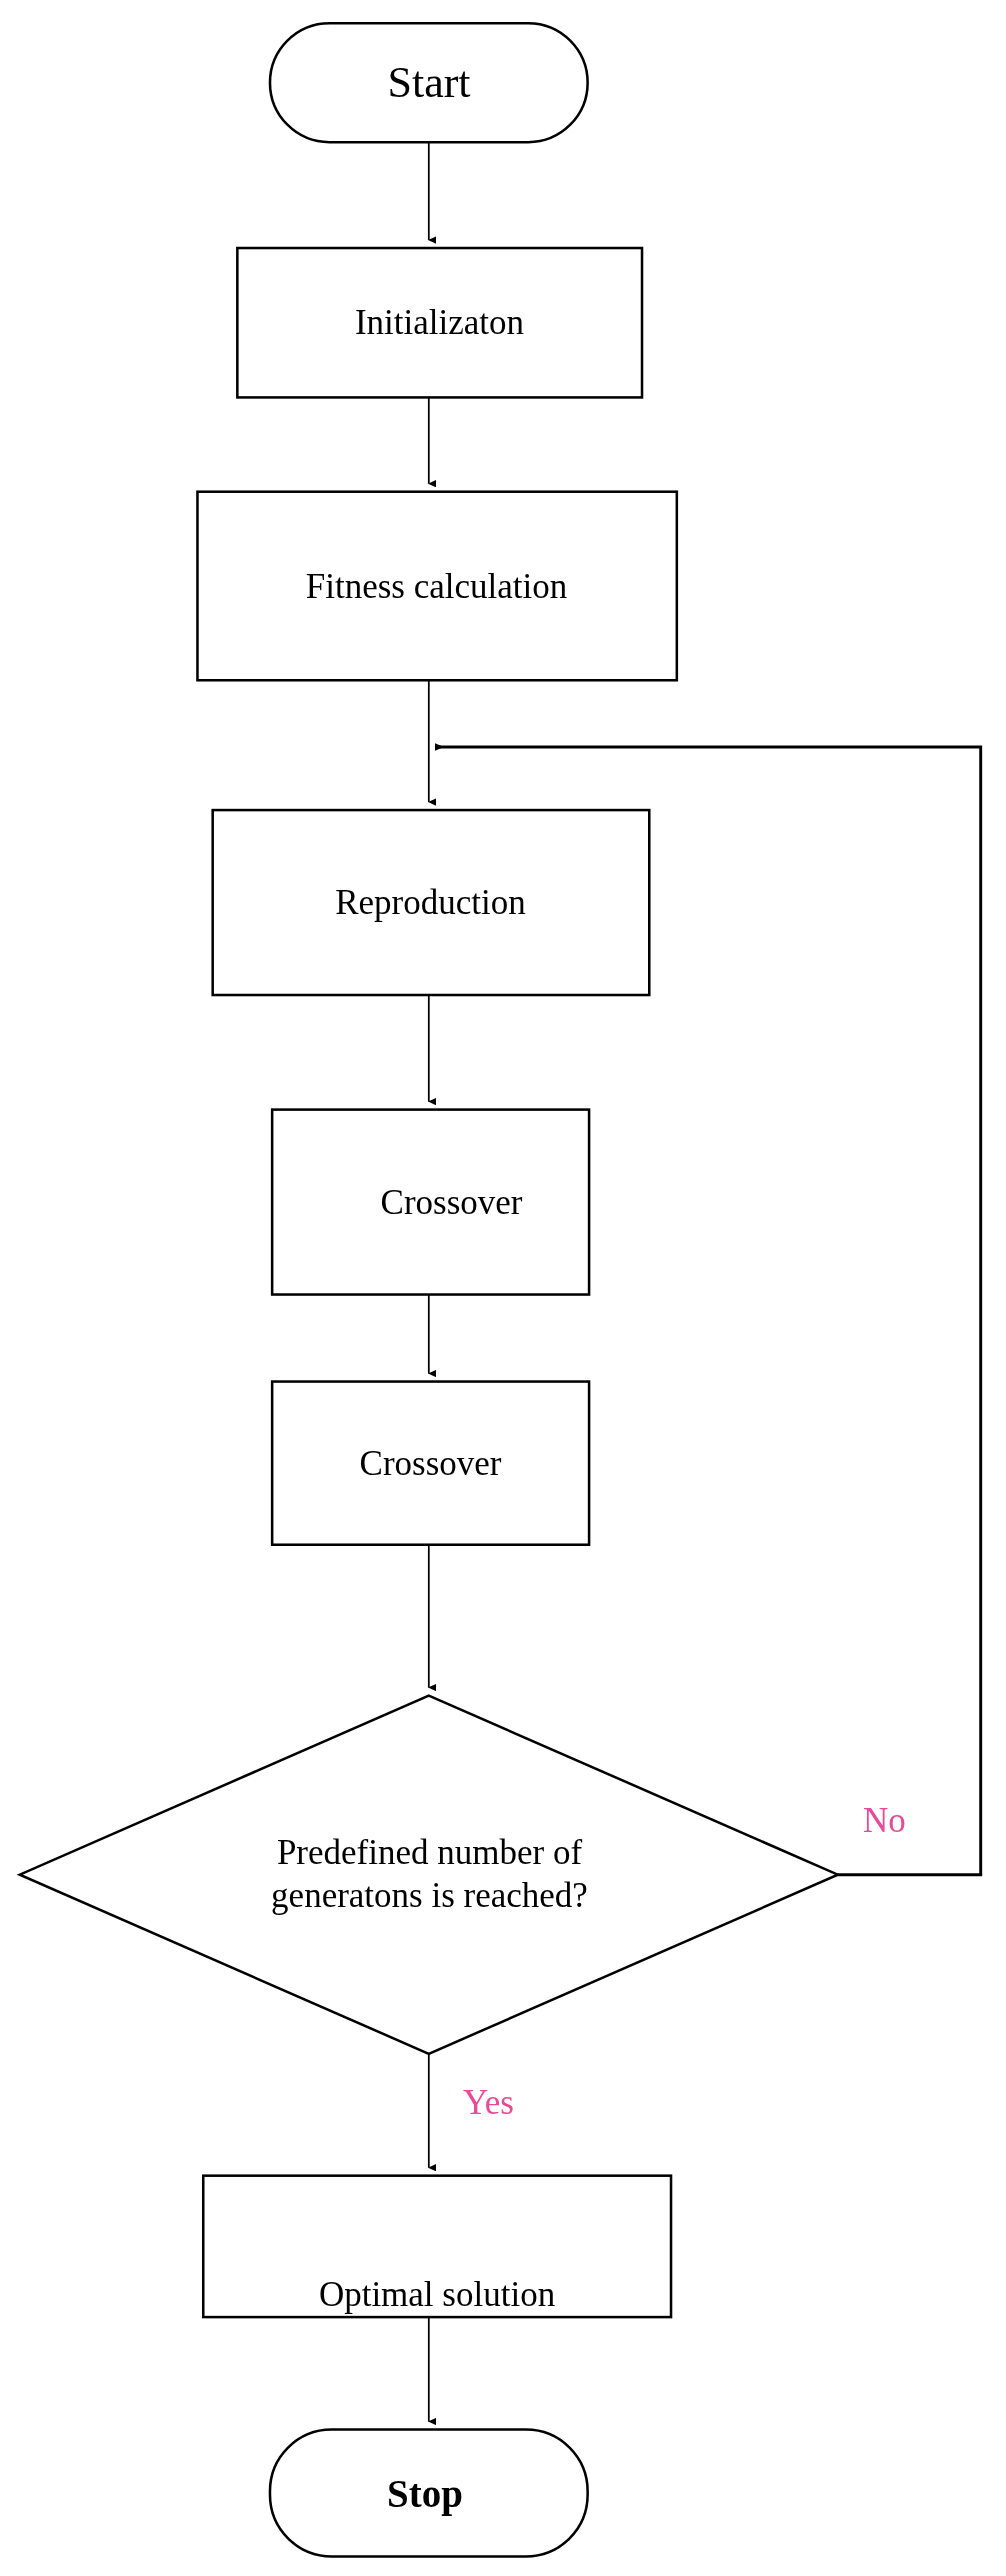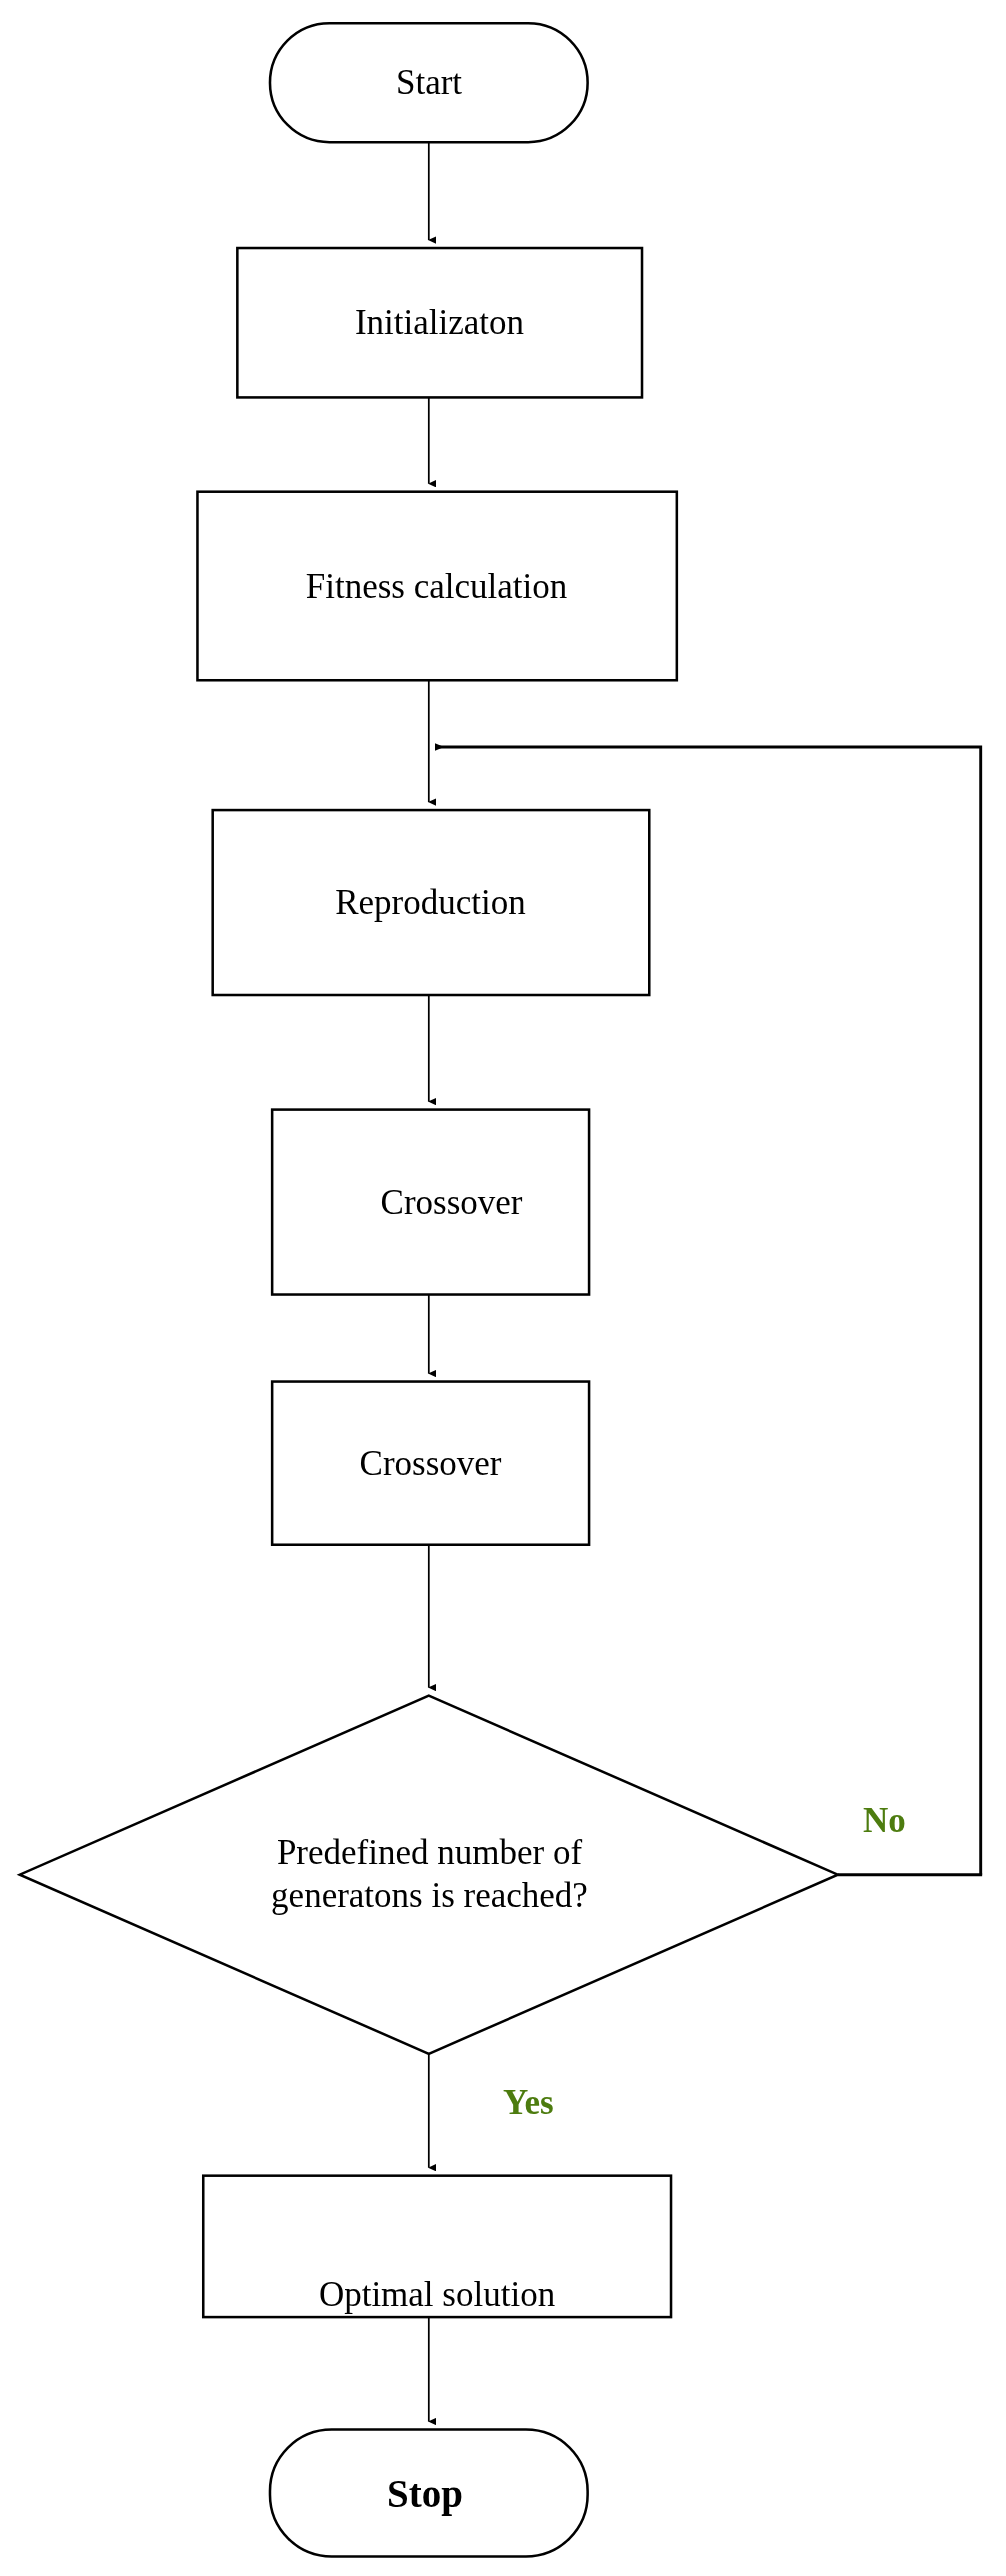--- a/index.html
+++ b/index.html
@@ -29,23 +29,22 @@
     position: absolute;
     text-align: center;
     color: #000000;
     line-height: 1.12;
     white-space: pre;
     pointer-events: none;
     font-family: "Liberation Serif", "DejaVu Serif", serif;
   }
   .edge-label {
     position: absolute;
-    color: #4d7c0f;
+    color: #ec4899;
     font-family: "Liberation Serif", "DejaVu Serif", serif;
-    font-weight: bold;
   }
 </style>
 </head>
 <body>
 
 <div id="canvas">
 
   <svg id="flow-svg" viewBox="0 0 1388 3552" xmlns="http://www.w3.org/2000/svg">
     <defs>
       <marker id="arrow-down" markerWidth="10" markerHeight="11" refX="5" refY="10" orient="auto" markerUnits="userSpaceOnUse">
@@ -107,21 +106,21 @@
     <line x1="591" y1="1785" x2="591" y2="1894" stroke="#000000" stroke-width="2.4" marker-end="url(#arrow-down)"></line>
 
     <line x1="591" y1="2130" x2="591" y2="2327" stroke="#000000" stroke-width="2.4" marker-end="url(#arrow-down)"></line>
 
     <line x1="591" y1="2832" x2="591" y2="2989" stroke="#000000" stroke-width="2.4" marker-end="url(#arrow-down)"></line>
 
     <line x1="591" y1="3195" x2="591" y2="3339" stroke="#000000" stroke-width="2.4" marker-end="url(#arrow-down)"></line>
   </svg>
 
   <div class="node-label" style="left:270px; top:23px; width:318px; height:119px; display:flex;
-              align-items:center; justify-content:center; font-size:35px;">
+              align-items:center; justify-content:center; font-size:44px;">
     <span>Start</span>
   </div>
 
   <div class="node-label" style="left:237px; top:248px; width:405px; height:149px; display:flex;
               align-items:center; justify-content:center; font-size:35px;border-radius:13px;">
     <span>Initializaton</span>
   </div>
 
   <div class="node-label" style="left:197px; top:492px; width:479px; height:189px; display:flex;
               align-items:center; justify-content:center; font-size:35px;">
@@ -157,18 +156,18 @@
 
   <div class="node-label" style="left:266px; top:2430px; width:318px; height:127px; display:flex;
               align-items:center; justify-content:center; font-size:39px;font-weight:bold;">
     <span>Stop</span>
   </div>
 
   <div class="edge-label" style="left:863px; top:1801px; font-size:35px;">
     <span>No</span>
   </div>
 
-  <div class="edge-label" style="left:463px; top:2083px; font-size:35px;margin-left:40px;">
+  <div class="edge-label" style="left:463px; top:2083px; font-size:35px;">
     <span>Yes</span>
   </div>
 
 </div>
 
 
 </body></html>

